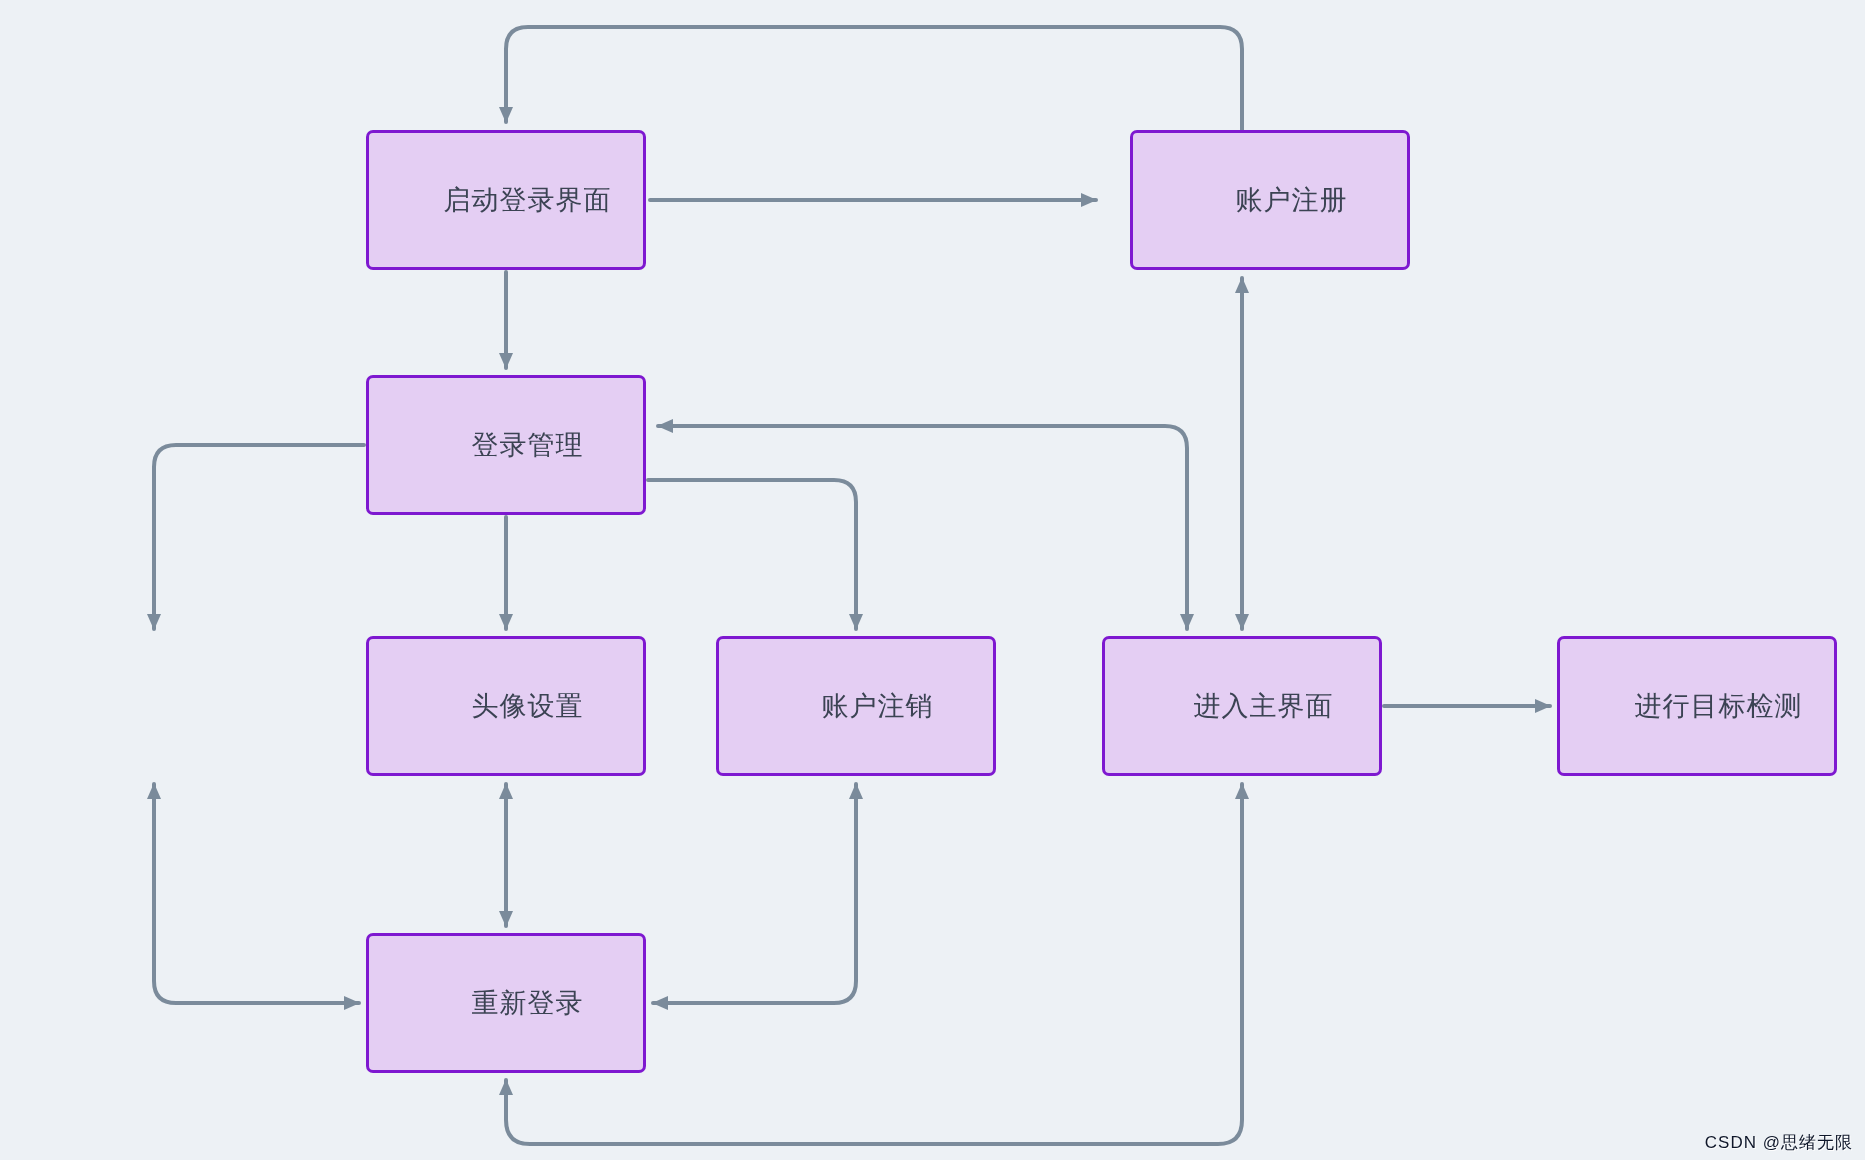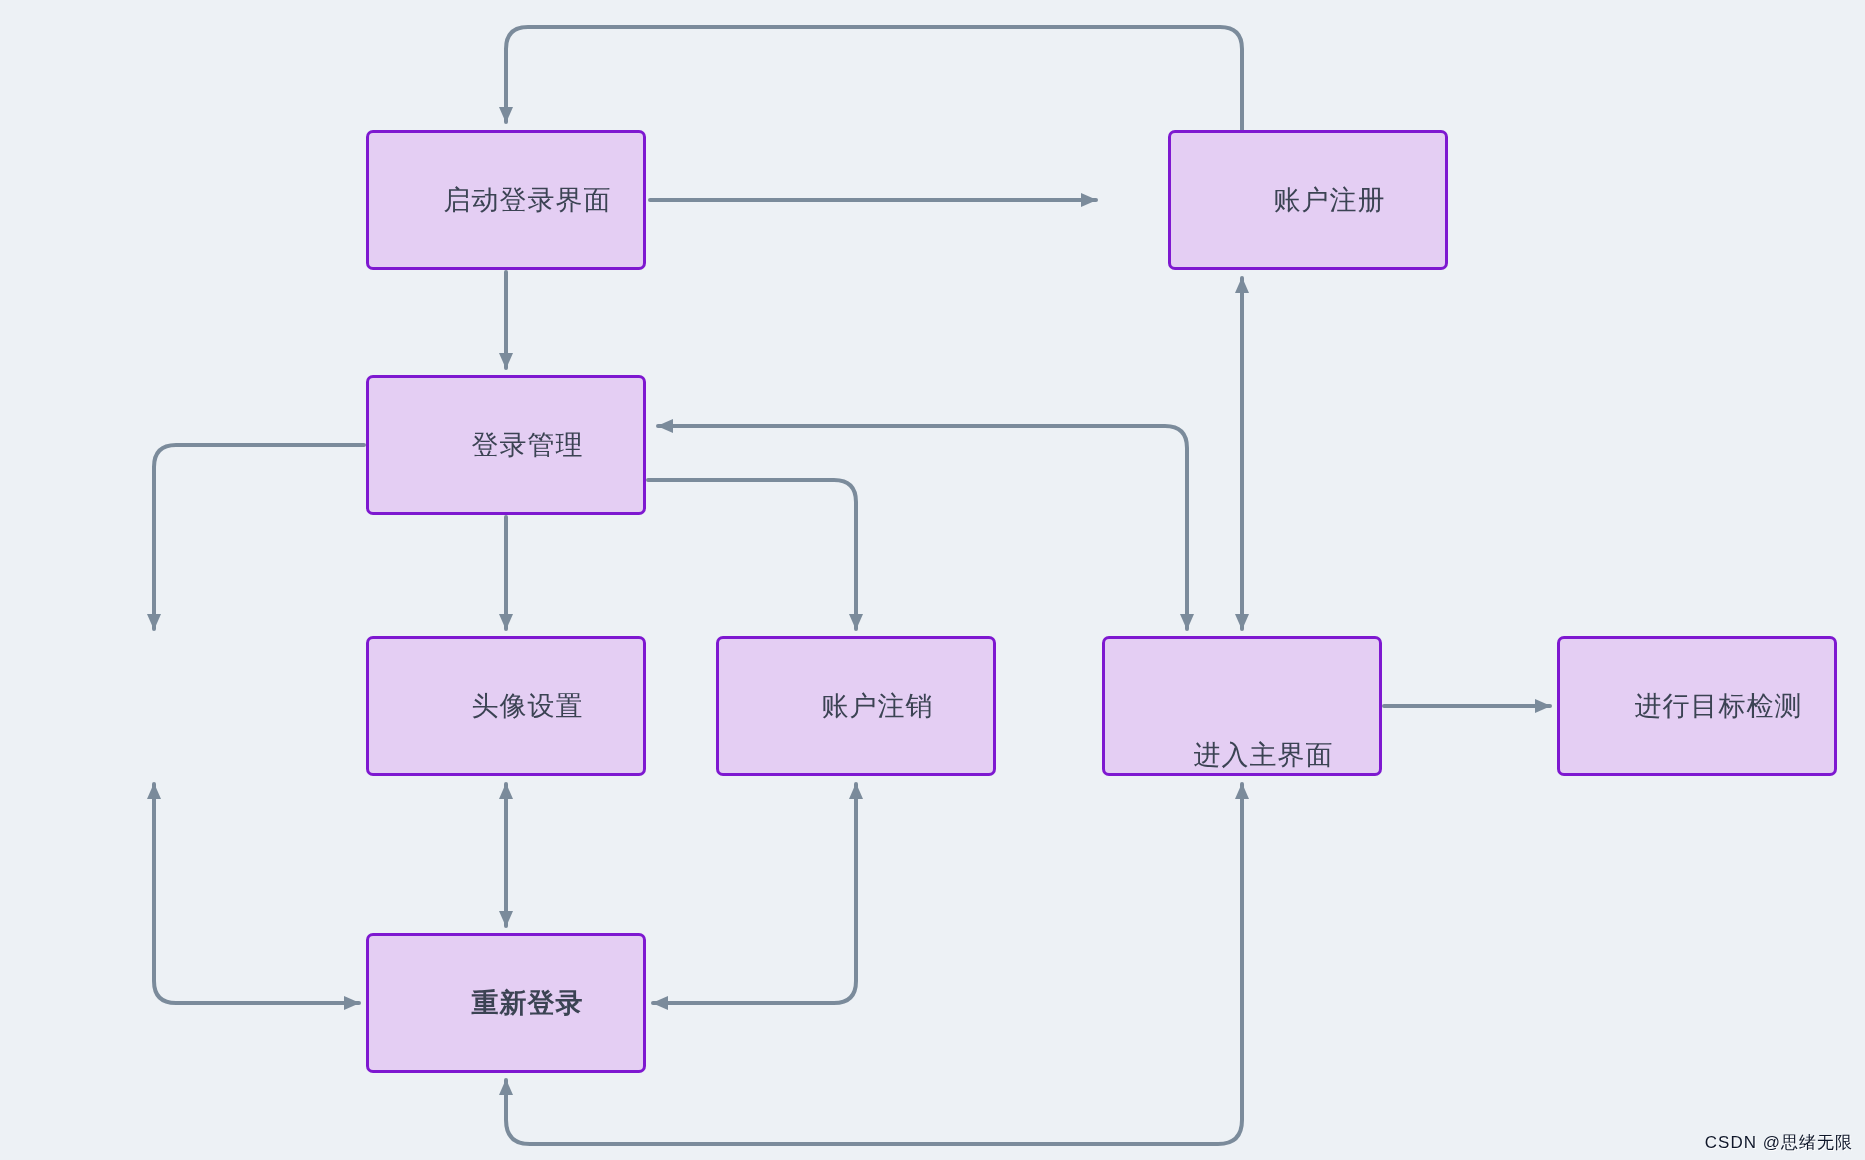--- a/index.html
+++ b/index.html
@@ -23,28 +23,28 @@
     background:#e4cef3;
     border:3px solid #7e18d0;
     border-radius:7px;
     box-sizing:border-box;
     display:flex;align-items:center;justify-content:center;padding-left:43px;
   }
   .node-label{
     color:#3b4353;font-size:27px;letter-spacing:1px;white-space:nowrap;
   }
   #node-start-login   {left:366px; top:130px;}
-  #node-register      {left:1168px;top:130px;justify-content:center;}
+  #node-register      {left:1130px;top:130px;justify-content:center;}
   #node-login-mgmt    {left:366px; top:375px;text-align:right;}
   #node-password      {left:14px;  top:636px;}
   #node-avatar        {left:366px; top:636px;}
   #node-logout        {left:716px; top:636px;}
-  #node-main          {left:1102px;top:636px;align-items:flex-end;}
+  #node-main          {left:1102px;top:636px;}
   #node-detect        {left:1557px;top:636px;text-align:center;}
-  #node-relogin       {left:366px; top:933px;font-weight:bold;}
+  #node-relogin       {left:366px; top:933px;}
   .watermark{
     position:absolute;right:12px;bottom:6px;
     font-size:17px;color:#0f172a;
     text-shadow:1px 1px 0 rgba(255,255,255,0.9);
     letter-spacing:1px;
   }
 </style>
 </head>
 <body>
 

